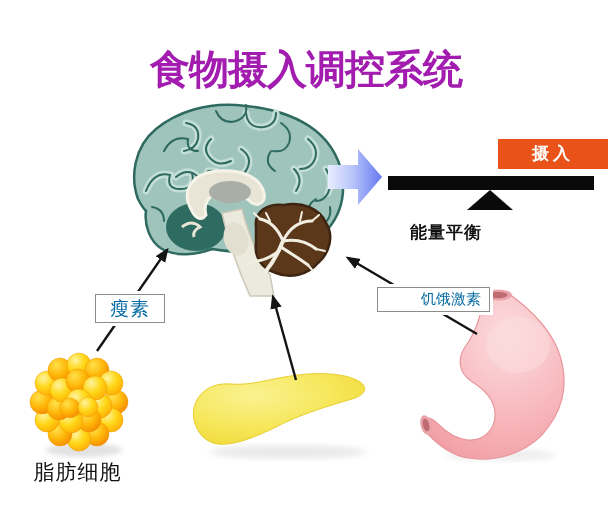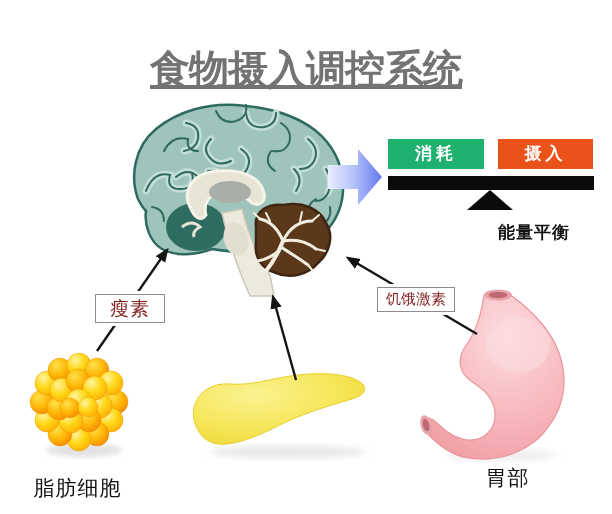--- a/index.html
+++ b/index.html
@@ -1,28 +1,28 @@
 <!DOCTYPE html>
 <html><head>
 <meta charset="utf-8">
 <style>
   html,body{margin:0;padding:0;background:#fff;}
   .canvas{position:relative;width:612px;height:514px;background:#fff;overflow:hidden;
           font-family:"Liberation Sans","DejaVu Sans",sans-serif;}
   .abs{position:absolute;}
   .title{left:0;top:42px;width:100%;text-align:center;font-size:40px;font-weight:700;
-         color:#737373;letter-spacing:-1px;text-decoration:underline;}
+         color:#a21caf;letter-spacing:-1px;}
   .balance-box{height:30px;line-height:30px;text-align:center;color:#fff;font-size:17px;
                letter-spacing:4px;font-weight:600;}
   .beam{background:#0a0a0a;}
   .fulcrum{width:0;height:0;border-left:23px solid transparent;border-right:23px solid transparent;
            border-bottom:20px solid #0a0a0a;}
-  .balance-caption{font-size:17px;font-weight:600;color:#111;text-align:right;letter-spacing:1px;}
+  .balance-caption{font-size:17px;font-weight:600;color:#111;text-align:left;letter-spacing:1px;}
   .hlabel{background:#fff;border:1px solid #8c8c8c;box-shadow:0 0 0 3px #fff;
-          text-align:center;color:#7f1d1d;display:flex;align-items:center;justify-content:center;}
+          text-align:center;color:#0369a1;display:flex;align-items:center;justify-content:center;}
   .hlabel.big{font-size:19px;letter-spacing:1px;}
   .hlabel.small{font-size:15px;letter-spacing:0px;}
   .organ-label{font-size:21px;color:#111;text-align:center;font-weight:500;letter-spacing:1px;}
   svg{display:block;}
 </style>
 </head>
 <body>
 
 <div class="canvas">
 
@@ -104,24 +104,21 @@
     <defs>
       <linearGradient id="gArrow" x1="0" y1="0" x2="1" y2="0">
         <stop offset="0" stop-color="#E8EDFE"></stop>
         <stop offset="0.45" stop-color="#B9C5FA"></stop>
         <stop offset="1" stop-color="#6478EF"></stop>
       </linearGradient>
     </defs>
     <polygon points="0,22 30,22 30,6 54,34 30,62 30,46 0,46" fill="url(#gArrow)"></polygon>
   </svg>
 
-  <div class="abs balance-box" style="left: 388px; top: 139px; width: 96px; background-color: rgb(30, 178, 110);">
-    <span>消耗</span>
-  </div>
-  <div class="abs balance-box" style="left: 498px; top: 139px; width: 95px; background-color: rgb(233, 83, 26);">
+  <div class="abs balance-box" style="left: 498px; top: 139px; width: 110px; background-color: rgb(233, 83, 26);">
     <span>摄入</span>
   </div>
   <div class="abs beam" style="left: 388px; top: 176px; width: 206px; height: 14px; background-color: rgb(10, 10, 10);"></div>
   <div class="abs fulcrum" style="left: 467px; top: 190px; border-bottom-color: rgb(10, 10, 10);"></div>
   <div class="abs balance-caption" style="left:410px;top:221px;width:160px;">能量平衡</div>
 
   <svg class="abs" style="left:22px;top:348px;" width="115" height="112" viewBox="0 0 115 112">
     <defs>
       <radialGradient id="gBall" cx="0.35" cy="0.3" r="0.85">
         <stop offset="0" stop-color="#FFF3A0"></stop>
@@ -209,18 +206,17 @@
       <marker id="ah" viewBox="0 0 10 8" refX="8" refY="4" markerWidth="6" markerHeight="5" orient="auto">
         <path d="M0,0 L10,4 L0,8 z" fill="#141414"></path>
       </marker>
     </defs>
     <line x1="97" y1="351" x2="167" y2="250" stroke="#141414" stroke-width="2.4" marker-end="url(#ah)"></line>
     <line x1="296" y1="380" x2="273" y2="297" stroke="#141414" stroke-width="2.4" marker-end="url(#ah)"></line>
     <line x1="477" y1="334" x2="348" y2="258" stroke="#141414" stroke-width="2.4" marker-end="url(#ah)"></line>
   </svg>
 
   <div class="abs hlabel big" style="left:95px;top:294px;width:68px;height:27px;">瘦素</div>
-  <div class="abs hlabel small" style="left:377px;top:287px;width:76px;height:23px;">饥饿激素</div>
-
-  <div class="abs organ-label" style="left:20px;top:474px;width:115px;">脂肪细胞</div>
-  <div class="abs organ-label" style="left:460px;top:464px;width:95px;">胃部</div>
+  <div class="abs hlabel small" style="left:377px;top:287px;width:76px;height:23px;padding-left:35px;">饥饿激素</div>
+
+  <div class="abs organ-label" style="left:20px;top:458px;width:115px;">脂肪细胞</div>
 
 </div>
 
 </body></html>

